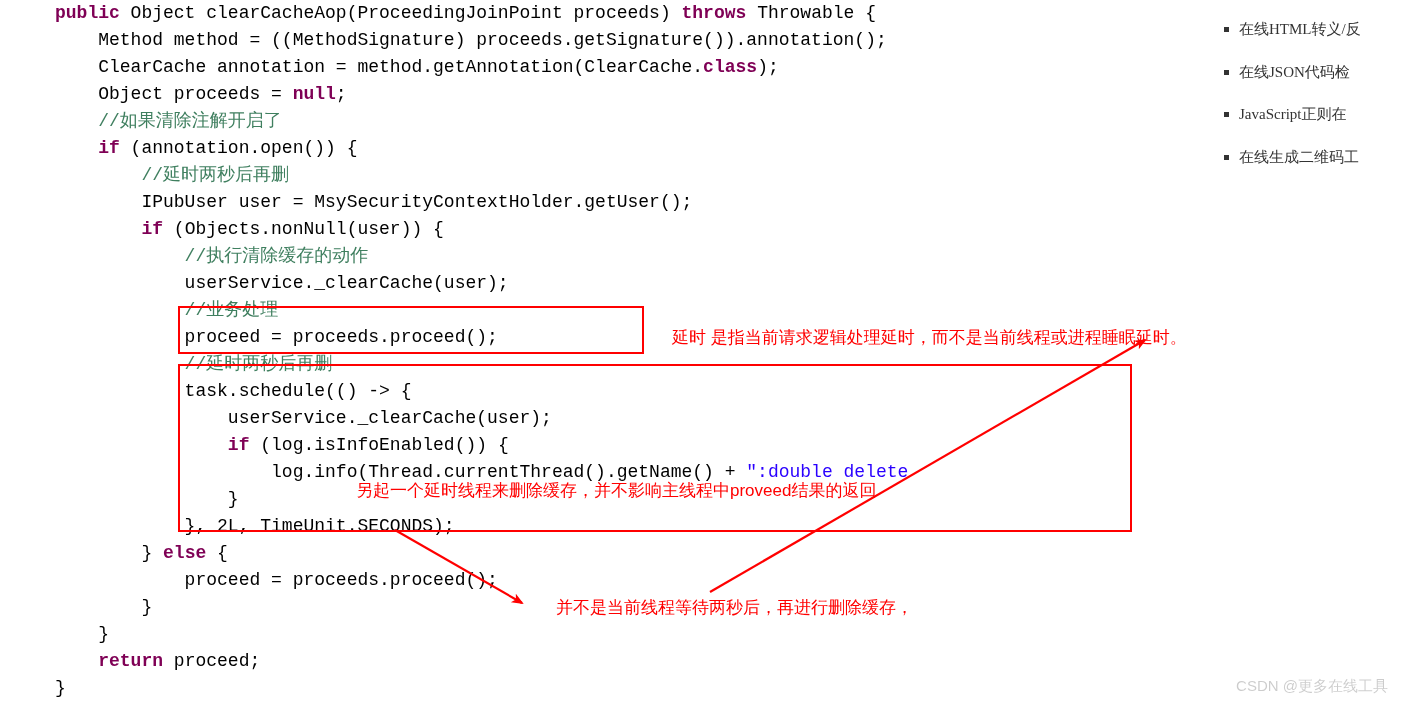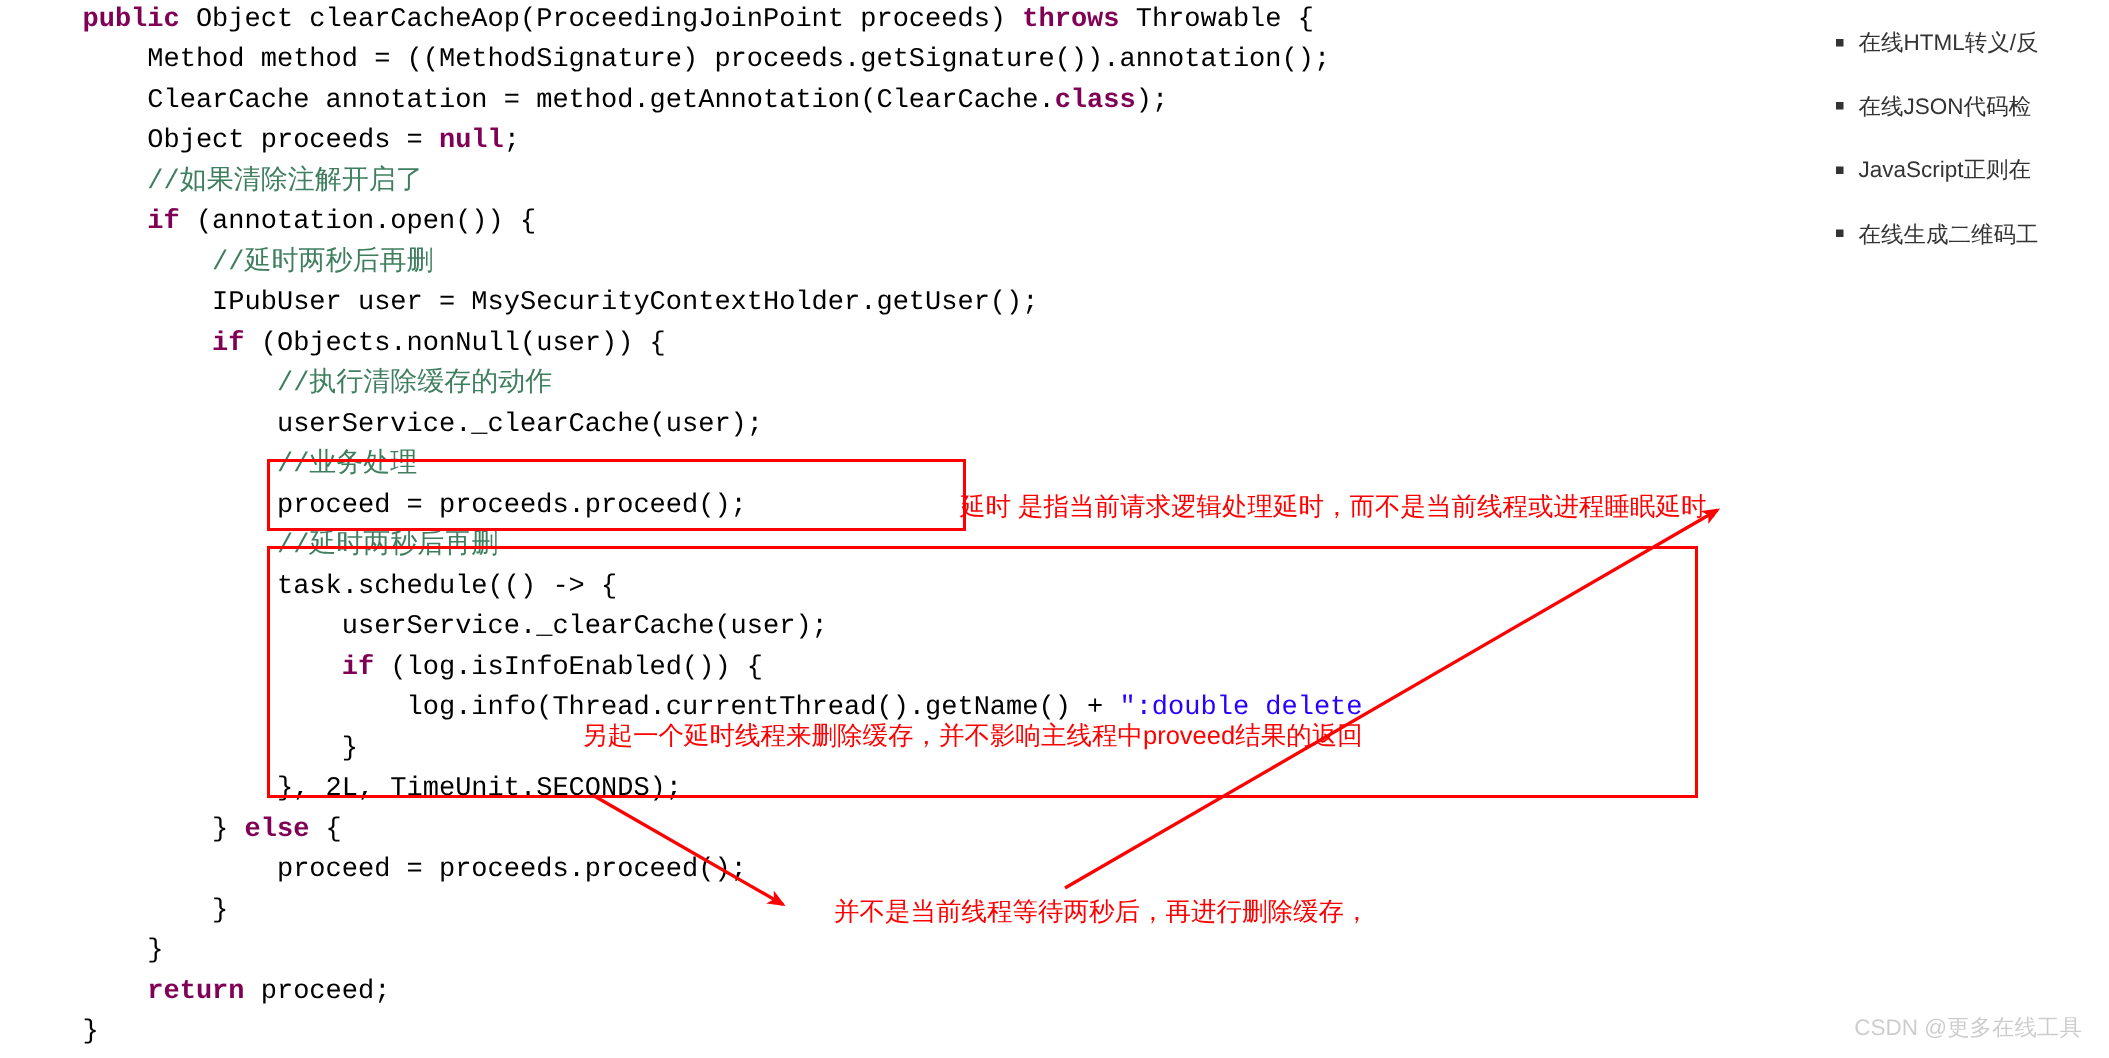--- a/index.html
+++ b/index.html
@@ -38,21 +38,21 @@
     top: 0;
     width: 190px;
     background: #fff;
   }
   .sidebar ul {
     list-style: none;
     margin: 0;
     padding: 8px 0 0 0;
   }
   .sidebar li {
-    font-family: Liberation Sans, sans-serif;
+    font-family: Liberation Serif, serif;
     font-size: 15px;
     color: #333;
     padding: 10px 0 10px 8px;
     position: relative;
   }
   .sidebar li::before {
     content: "";
     display: inline-block;
     width: 5px;
     height: 5px;
@@ -130,22 +130,22 @@
       <li>在线HTML转义/反</li>
       <li>在线JSON代码检</li>
       <li>JavaScript正则在</li>
       <li>在线生成二维码工</li>
     </ul>
   </div>
 
   <div class="redbox" style="left:178px; top:306px; width:466px; height:48px;"></div>
   <div class="redbox" style="left:178px; top:364px; width:954px; height:168px;"></div>
 
-  <div class="annot" style="left:640px; top:325px;">延时 是指当前请求逻辑处理延时，而不是当前线程或进程睡眠延时。</div>
-  <div class="annot" style="left:388px; top:478px;text-align:center;">另起一个延时线程来删除缓存，并不影响主线程中proveed结果的返回</div>
+  <div class="annot" style="left:672px; top:325px;">延时 是指当前请求逻辑处理延时，而不是当前线程或进程睡眠延时。</div>
+  <div class="annot" style="left:356px; top:478px;text-align:center;">另起一个延时线程来删除缓存，并不影响主线程中proveed结果的返回</div>
   <div class="annot" style="left:556px; top:595px;">
     <span>并不是当前线程等待两秒后，再进行删除缓存，</span><br>
   </div>
 
   <svg class="arrow-layer">
     <defs>
       <marker id="ah" markerWidth="12" markerHeight="12" refX="10" refY="5" orient="auto" markerUnits="userSpaceOnUse">
         <path d="M0,0 L12,5 L0,10 L3,5 Z" fill="#f00"></path>
       </marker>
     </defs>

